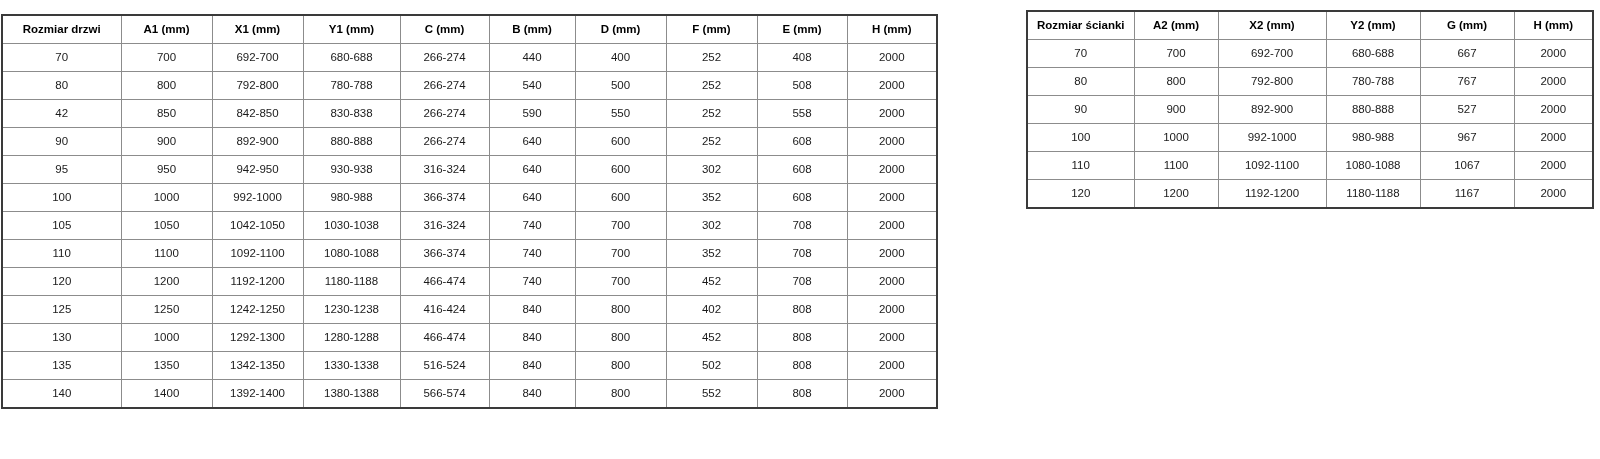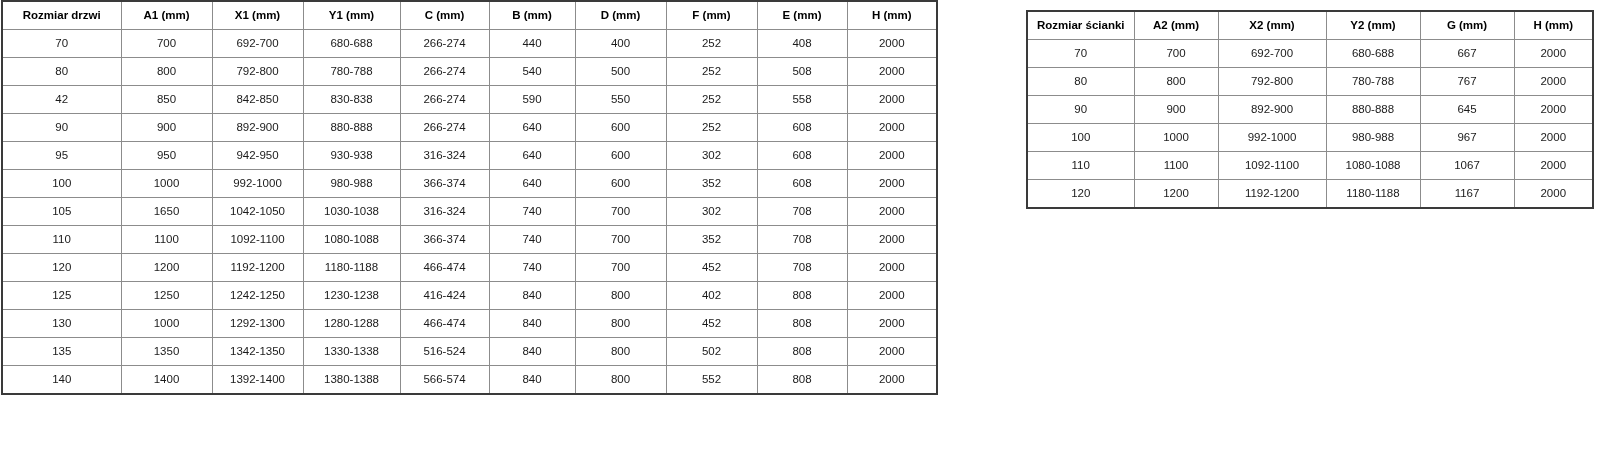--- a/index.html
+++ b/index.html
@@ -37,21 +37,21 @@
   table.spec-table th {
     font-weight: bold;
     color: #000000;
   }
   table.spec-table td {
     font-weight: normal;
     color: #1a1a1a;
   }
   #door-table {
     left: 1px;
-    top: 0;
+    top: 14px;
     width: 935px;
     padding-left: 44px;
   }
   #wall-table {
     left: 1026px;
     top: 10px;
     width: 566px;
   }
 </style>
 </head>
@@ -154,21 +154,21 @@
           <td>980-988</td>
           <td>366-374</td>
           <td>640</td>
           <td>600</td>
           <td>352</td>
           <td>608</td>
           <td>2000</td>
         </tr>
         <tr>
           <td>105</td>
-          <td>1650</td>
+          <td>1050</td>
           <td>1042-1050</td>
           <td>1030-1038</td>
           <td>316-324</td>
           <td>740</td>
           <td>700</td>
           <td>302</td>
           <td>708</td>
           <td>2000</td>
         </tr>
         <tr>
@@ -280,21 +280,21 @@
           <td>792-800</td>
           <td>780-788</td>
           <td>767</td>
           <td>2000</td>
         </tr>
         <tr>
           <td>90</td>
           <td>900</td>
           <td>892-900</td>
           <td>880-888</td>
-          <td>645</td>
+          <td>527</td>
           <td>2000</td>
         </tr>
         <tr>
           <td>100</td>
           <td>1000</td>
           <td>992-1000</td>
           <td>980-988</td>
           <td>967</td>
           <td>2000</td>
         </tr>

